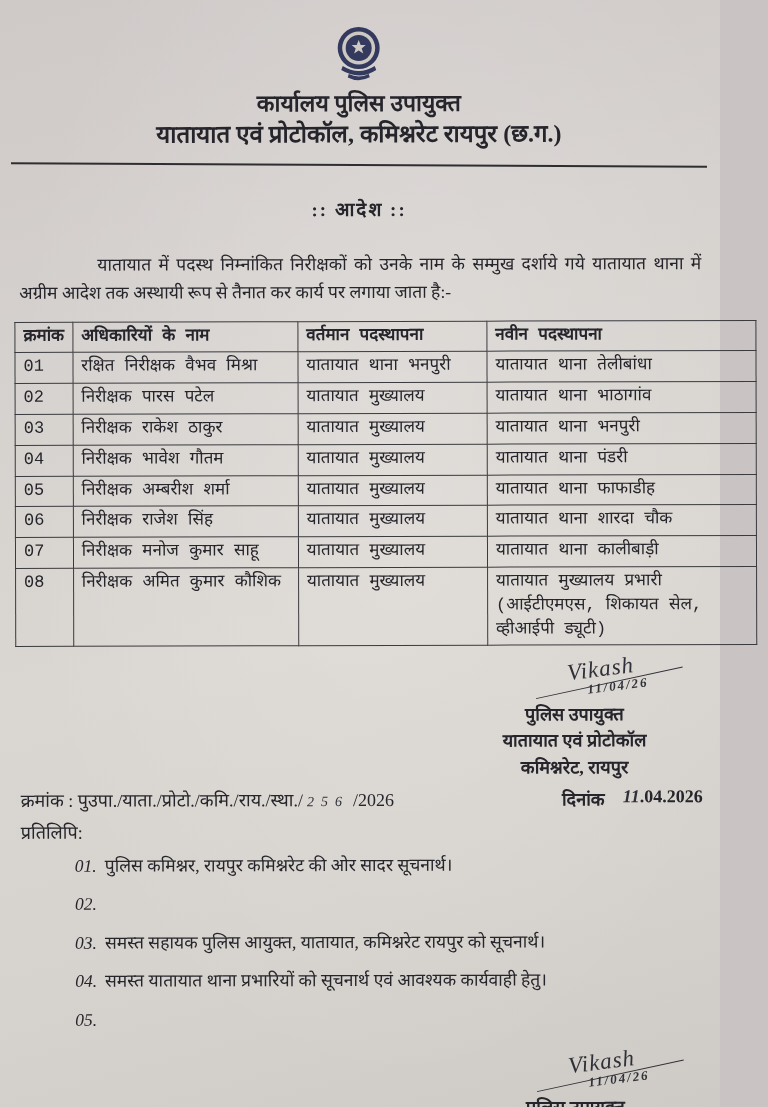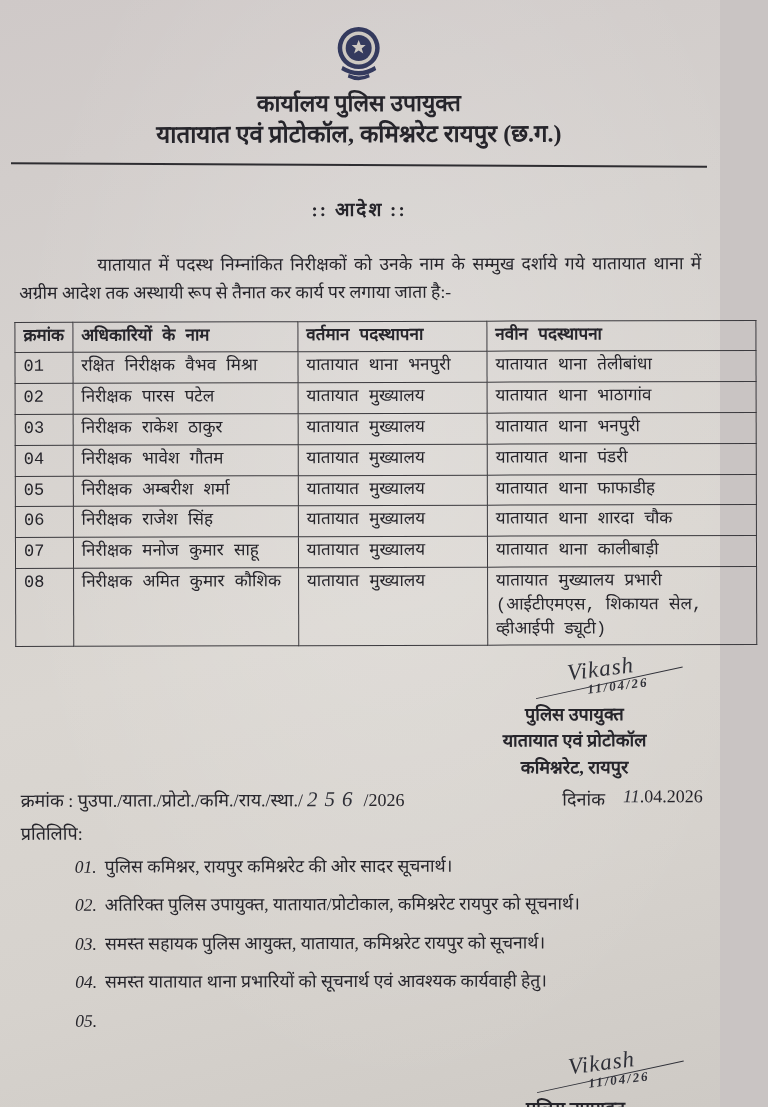--- a/index.html
+++ b/index.html
@@ -73,30 +73,30 @@
     display:block;font-size:13px;letter-spacing:2px;
     transform:rotate(-7deg) translateX(44px);
     margin-top:-7px;
   }
   .sig-stroke{
     position:absolute;left:78px;top:27px;width:150px;height:0;
     border-top:1.7px solid #2f3038;transform:rotate(-12deg);
   }
   .sig-datum{
     display:flex;justify-content:flex-start;gap:18px;
-    font-weight:400;font-size:18px;margin-top:4px;padding-left:22px;
+    font-weight:700;font-size:18px;margin-top:4px;padding-left:22px;
   }
   .hand{font-style:italic;color:#2f3038;}
   
   .ref-row{
     display:flex;justify-content:space-between;align-items:baseline;
     margin:2px 4px 0 6px;font-size:18px;
   }
   .ref-number{
-    font-style:italic;font-size:21px;letter-spacing:7px;
+    font-style:italic;font-size:14px;letter-spacing:7px;
     color:#2f3038;padding:0 4px;
   }
   .copy-heading{font-size:18px;margin:8px 0 10px 6px;}
   
   .copy-list{margin:0 0 0 60px;padding:0;list-style:none;}
   .copy-list li{
     display:flex;gap:8px;font-size:17.5px;line-height:1.4;
     margin-bottom:14px;
   }
   .copy-num{flex:0 0 auto;font-style:italic;}
@@ -216,21 +216,20 @@
 
     <div class="copy-heading">प्रतिलिपि:</div>
 
     <ul class="copy-list">
       <li>
         <span class="copy-num">01.</span>
         <span>पुलिस कमिश्नर, रायपुर कमिश्नरेट की ओर सादर सूचनार्थ।</span>
       </li>
       <li>
         <span class="copy-num">02.</span>
-        <span>अतिरिक्त पुलिस उपायुक्त, यातायात/प्रोटोकाल, कमिश्नरेट रायपुर को सूचनार्थ।</span>
       </li>
       <li>
         <span class="copy-num">03.</span>
         <span>समस्त सहायक पुलिस आयुक्त, यातायात, कमिश्नरेट रायपुर को सूचनार्थ।</span>
       </li>
       <li>
         <span class="copy-num">04.</span>
         <span>समस्त यातायात थाना प्रभारियों को सूचनार्थ एवं आवश्यक कार्यवाही हेतु।</span>
       </li>
       <li>

